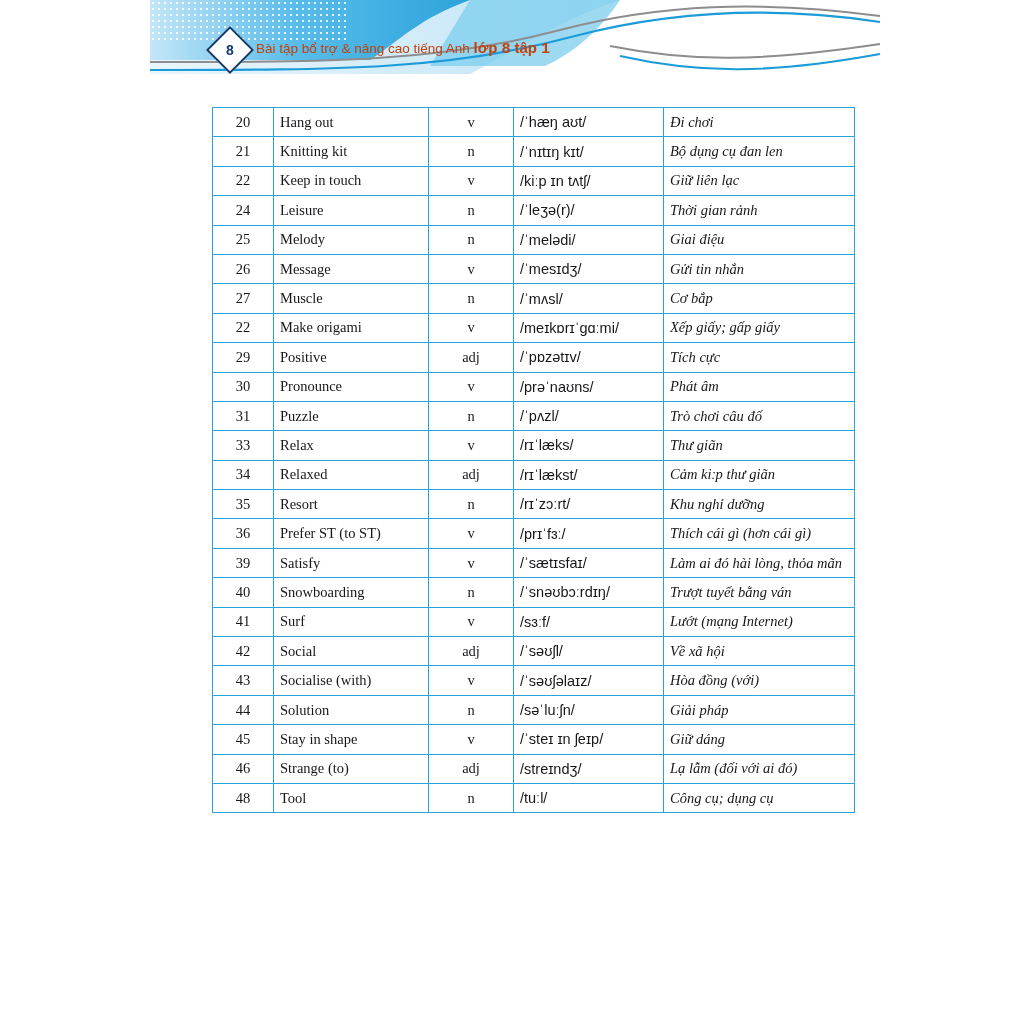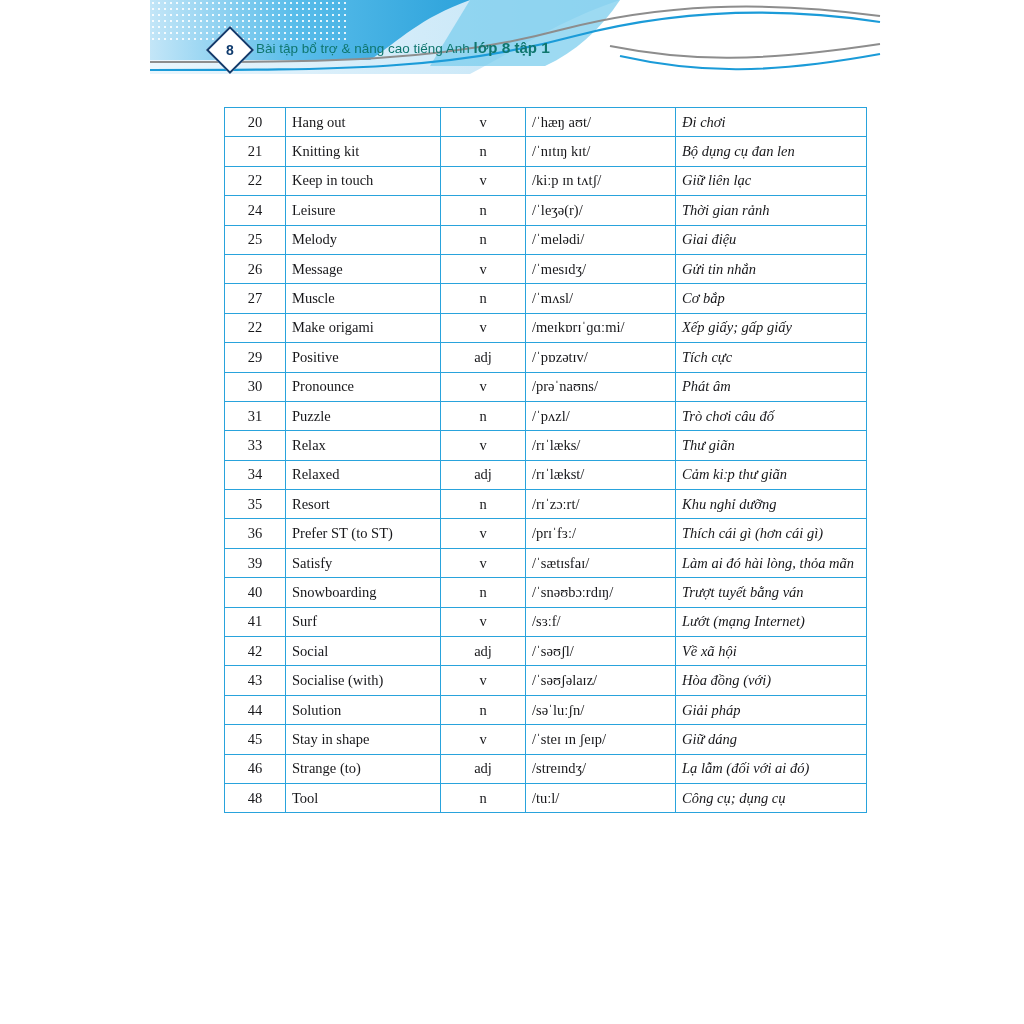--- a/index.html
+++ b/index.html
@@ -63,36 +63,36 @@
     font-weight: bold;
     font-size: 14px;
     color: #0f3b6e;
   }
   .header-title {
     position: absolute;
     left: 256px;
     top: 39px;
     font-family: "Liberation Sans", sans-serif;
     font-size: 13.5px;
-    color: #0f766e;
+    color: #c2410c;
     white-space: nowrap;
   }
   .header-title .bold {
     font-weight: bold;
     font-size: 15.5px;
   }
   .header-title .em {
     font-weight: bold;
     font-size: 15px;
   }
 
   
   .table-wrap {
     position: absolute;
-    left: 224px;
+    left: 212px;
     top: 107px;
     width: 577px;
   }
   table.vocab {
     border-collapse: collapse;
     width: 577px;
     table-layout: fixed;
   }
   table.vocab td {
     border: 1px solid #29a3dc;
@@ -103,21 +103,21 @@
     vertical-align: middle;
     overflow: hidden;
     white-space: nowrap;
   }
   td.c-no     { width: 48px;  text-align: center; }
   td.c-word   { width: 142px; }
   td.c-pos    { width: 72px;  text-align: center; }
   td.c-ipa    { width: 137px; }
   td.c-mean   { width: 178px; font-style: italic; }
 
-  .ipa { font-family: Liberation Serif, serif; font-size: 13px; }
+  .ipa { font-family: Liberation Sans, sans-serif; font-size: 13px; }
 </style>
 </head>
 <body>
 
 <div class="header">
   <svg class="header-swoosh" width="1024" height="100">
     <defs>
       <linearGradient id="gradBlue" x1="0" y1="0" x2="1" y2="0">
         <stop offset="0%" stop-color="#bfe4f7"></stop>
         <stop offset="45%" stop-color="#4ab7e8"></stop>

